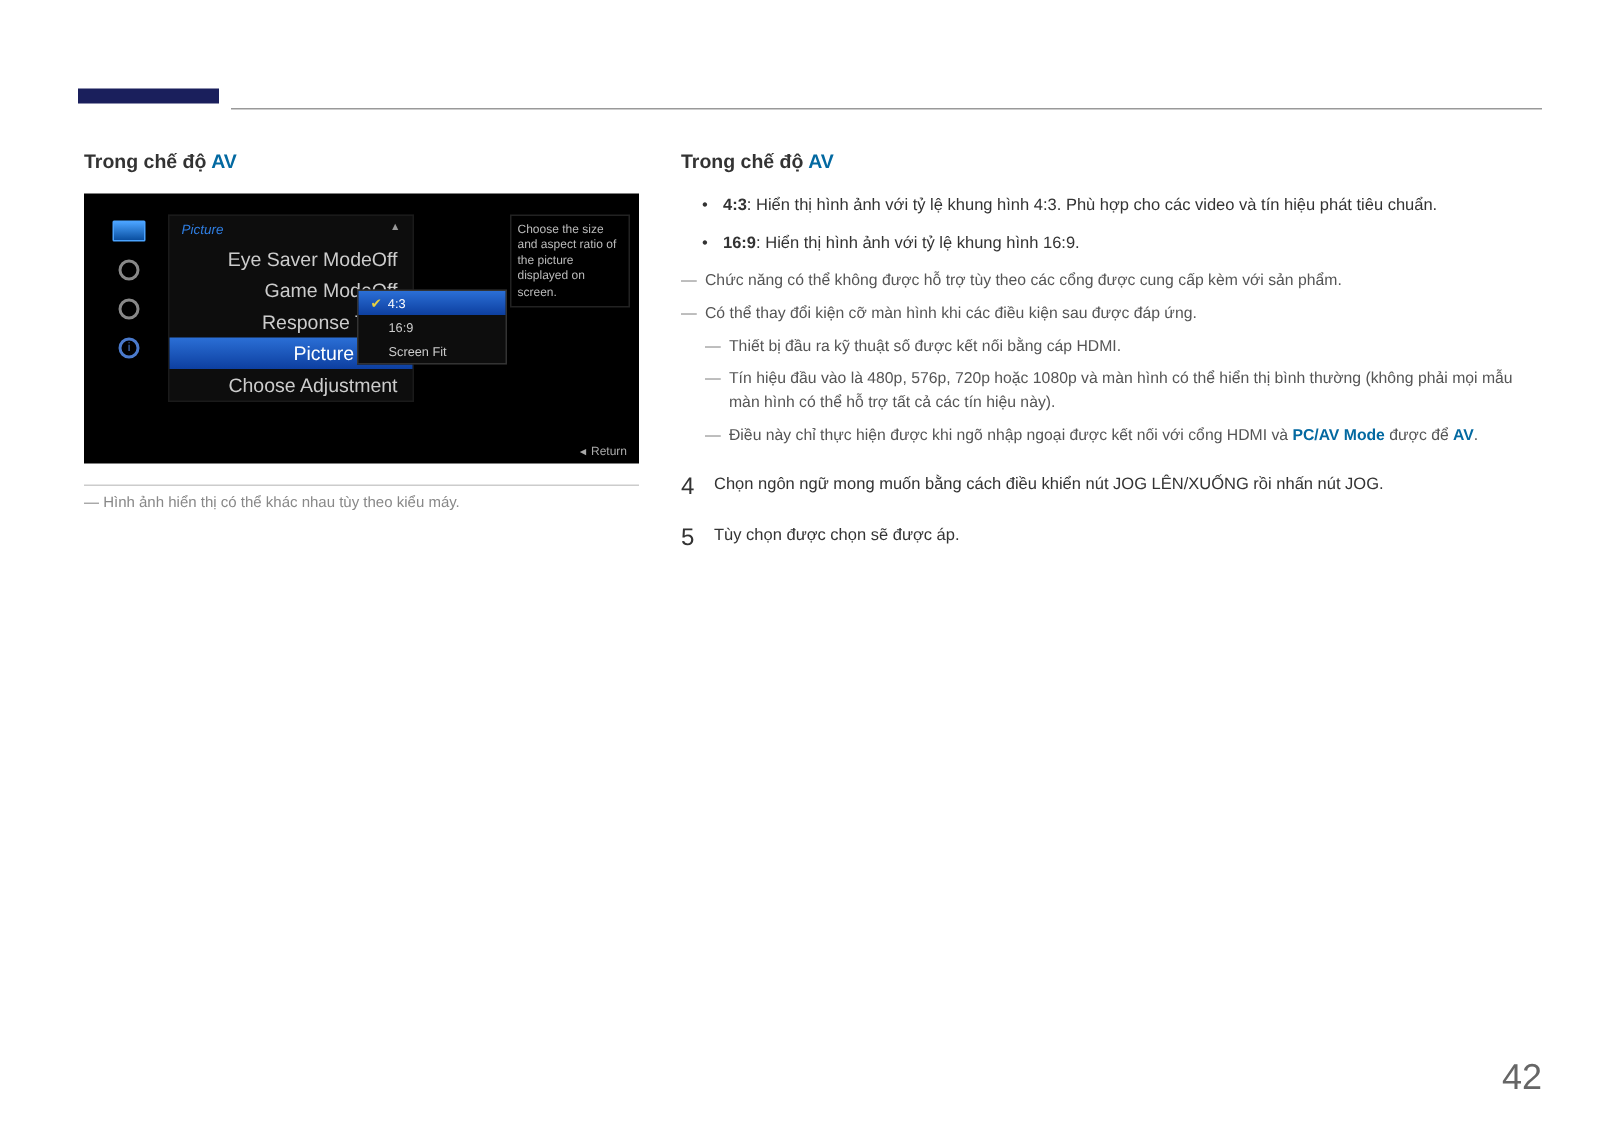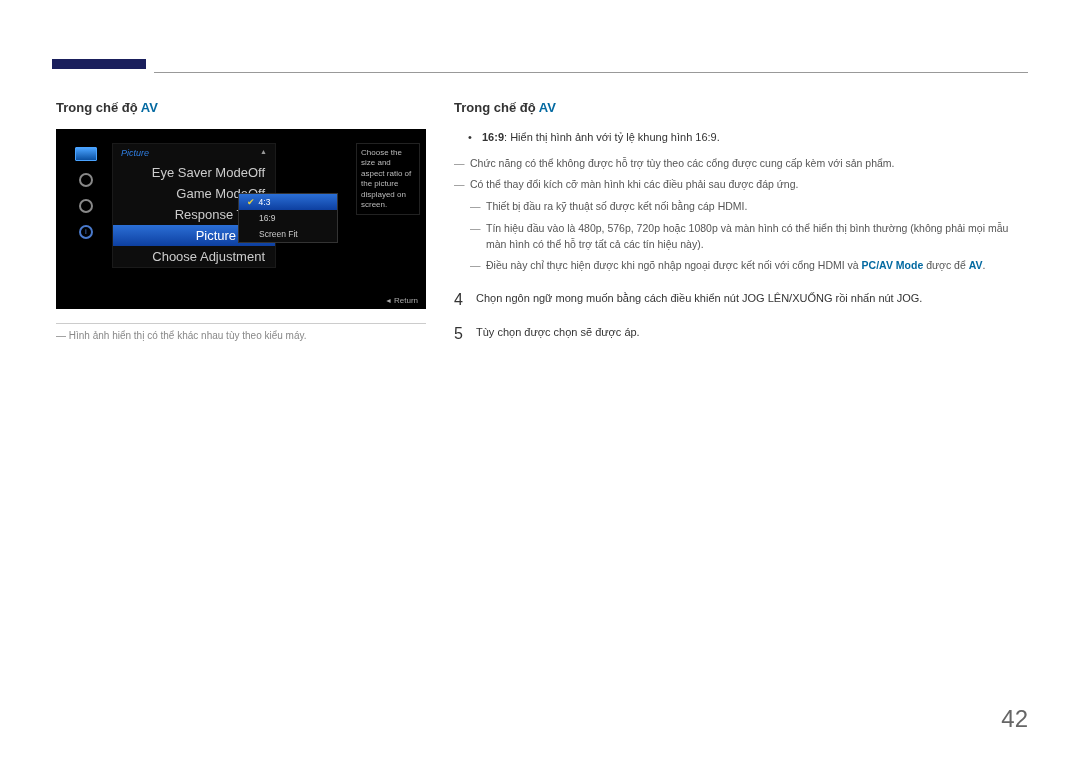--- a/index.html
+++ b/index.html
@@ -90,21 +90,21 @@
     position: absolute;
     left: 182px; top: 64px; width: 100px;
     background: #0d0d0d;
     border: 1px solid #333;
     z-index: 5;
   }
   .osd-sub-row { padding: 3px 8px; font-size:8.5px; display:flex; align-items:center; }
   .osd-sub-row.selected { background: linear-gradient(#2b6fd6, #0d3fa0); color:#fff; }
   .checkmark { color:#e6d040; font-size:9px; margin-right:4px; }
   .osd-desc {
-    position:absolute; right:6px; top:14px; width:64px; font-size:8px; color:#bbb; line-height:1.3;
+    position:absolute; right:6px; top:14px; width:80px; font-size:8px; color:#bbb; line-height:1.3;
     border:1px solid #222; padding:4px;
   }
   .osd-return {
     position:absolute; right:8px; bottom:4px; font-size:8px; color:#aaa;
   }
   .osd-return::before { content:"◄ "; font-size:7px;}
 
   .note {
     font-size: 10px;
     color: #888;
@@ -191,26 +191,29 @@
   <div class="note">Hình ảnh hiển thị có thể khác nhau tùy theo kiểu máy.</div>
 </div>
 
 <div class="right-col">
   <div class="section-title">
     <span>Trong chế độ </span><span class="red">AV</span>
   </div>
 
   <div class="bullet-list">
     <div class="bullet-item">
+      <span class="bold">4:3</span><span>: Hiển thị hình ảnh với tỷ lệ khung hình 4:3. Phù hợp cho các video và tín hiệu phát tiêu chuẩn.</span>
+    </div>
+    <div class="bullet-item">
       <span class="bold">16:9</span><span>: Hiển thị hình ảnh với tỷ lệ khung hình 16:9.</span>
     </div>
   </div>
 
   <div class="dash-item">Chức năng có thể không được hỗ trợ tùy theo các cổng được cung cấp kèm với sản phẩm.</div>
-  <div class="dash-item">Có thể thay đổi kích cỡ màn hình khi các điều phải sau được đáp ứng.</div>
+  <div class="dash-item">Có thể thay đổi kiện cỡ màn hình khi các điều kiện sau được đáp ứng.</div>
 
   <div class="dash-sub">
     <div class="dash-item">Thiết bị đầu ra kỹ thuật số được kết nối bằng cáp HDMI.</div>
     <div class="dash-item">Tín hiệu đầu vào là 480p, 576p, 720p hoặc 1080p và màn hình có thể hiển thị bình thường (không phải mọi mẫu màn hình có thể hỗ trợ tất cả các tín hiệu này).</div>
     <div class="dash-item">
       <span>Điều này chỉ thực hiện được khi ngõ nhập ngoại được kết nối với cổng HDMI và </span><span class="red">PC/AV Mode</span><span> được để </span><span class="red">AV</span><span>.</span>
     </div>
   </div>
 
   <div style="height:8px"></div>

